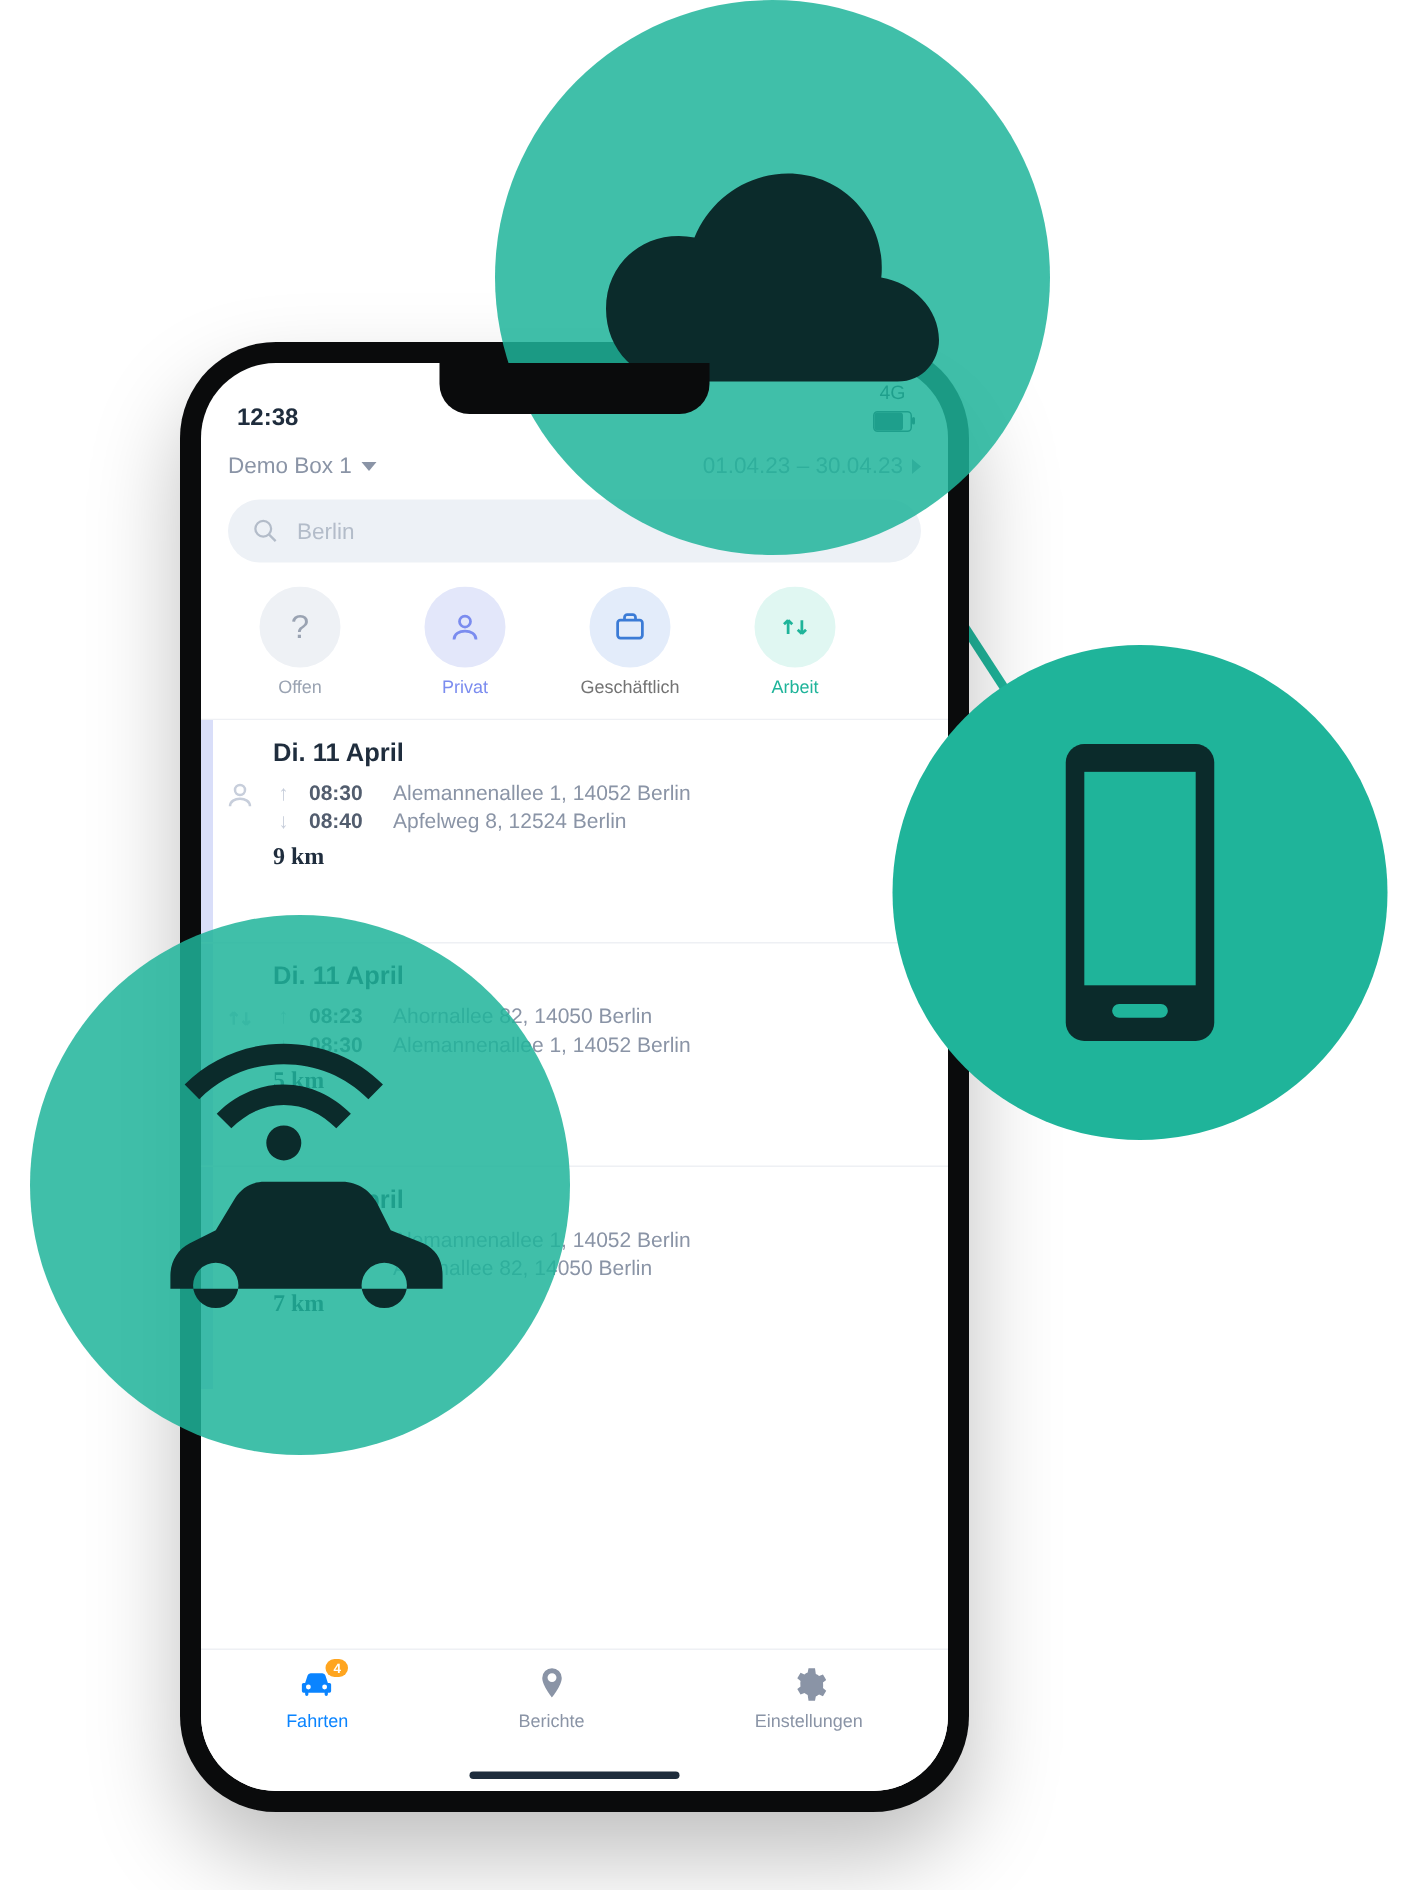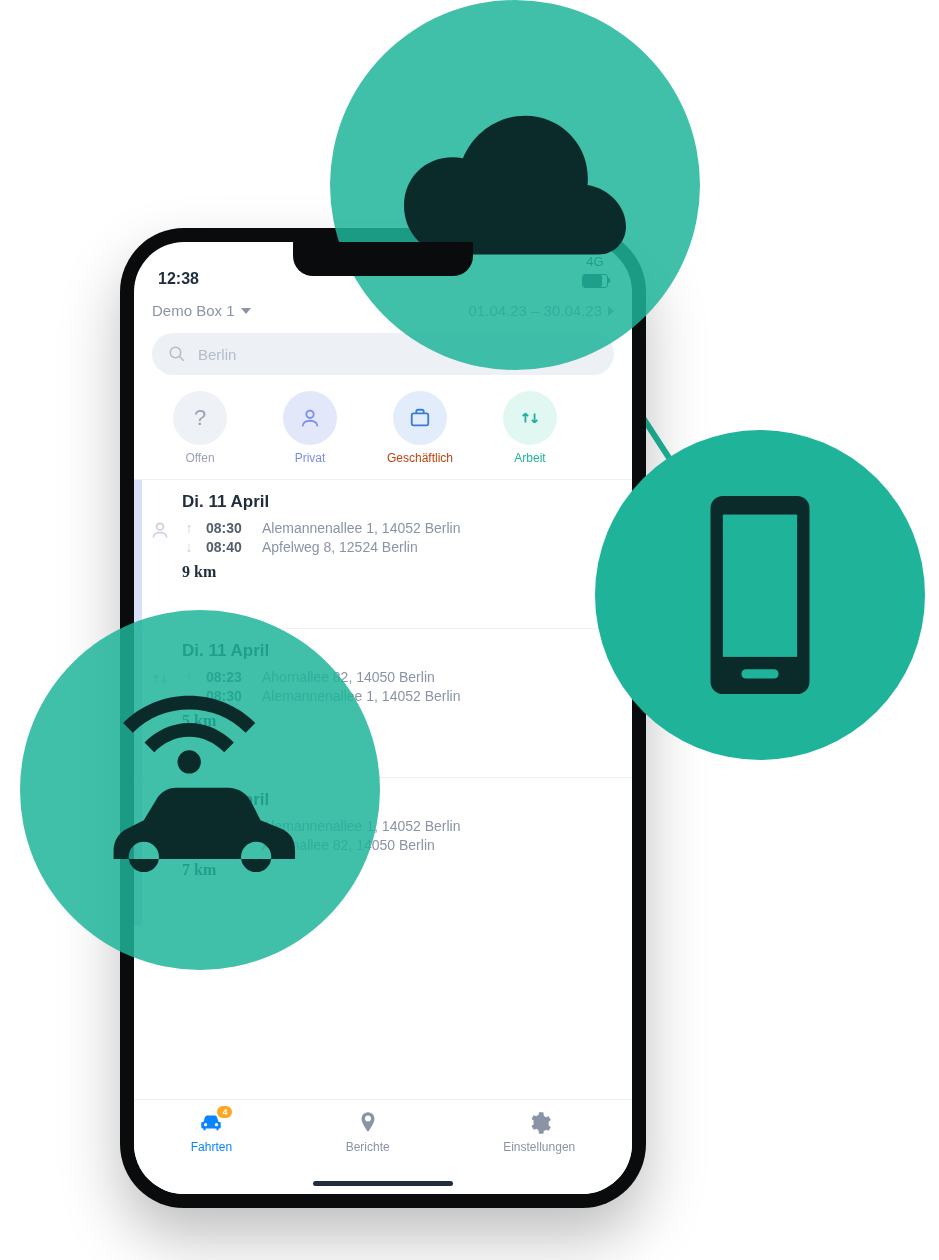--- a/index.html
+++ b/index.html
@@ -80,21 +80,21 @@
   }
   .categories{margin-top:16px;display:flex;gap:14px;overflow:hidden;}
   .cat{flex:0 0 auto;width:96px;display:flex;flex-direction:column;align-items:center;gap:6px;font-size:12px;}
   .cat .circ{width:54px;height:54px;border-radius:50%;display:flex;align-items:center;justify-content:center;font-size:22px;}
   .cat-offen .circ{background:#EEF1F5;color:#9AA3B2;}
   .cat-privat .circ{background:#E3E7FA;color:#7B8CEF;}
   .cat-business .circ{background:#E3ECFA;color:#3B7BD6;}
   .cat-arbeit .circ{background:#E0F7F2;color:#1FB49A;}
   .cat-offen span{color:#9AA3B2;}
   .cat-privat span{color:#7B8CEF;}
-  .cat-business span{color:#c2410c;}
+  .cat-business span{color:#737373;}
   .cat-arbeit span{color:#1FB49A;}
   
   .list{flex:1;overflow:hidden;margin-top:14px;}
   .trip{display:flex;min-height:148px;border-top:1px solid #EEF0F4;}
   .trip .stripe{width:8px;background:#D9DEF9;}
   .trip .iconcol{width:36px;display:flex;align-items:flex-start;justify-content:center;padding-top:40px;color:#C7CEDB;}
   .trip .body{flex:1;padding:12px 28px 12px 4px;}
   .trip .date{font-weight:700;font-size:17px;color:var(--ink);margin-bottom:8px;}
   .stop{display:flex;align-items:center;gap:10px;font-size:14px;color:var(--grey);margin:3px 0;}
   .stop .time{color:#525D6E;font-weight:600;min-width:46px;}

